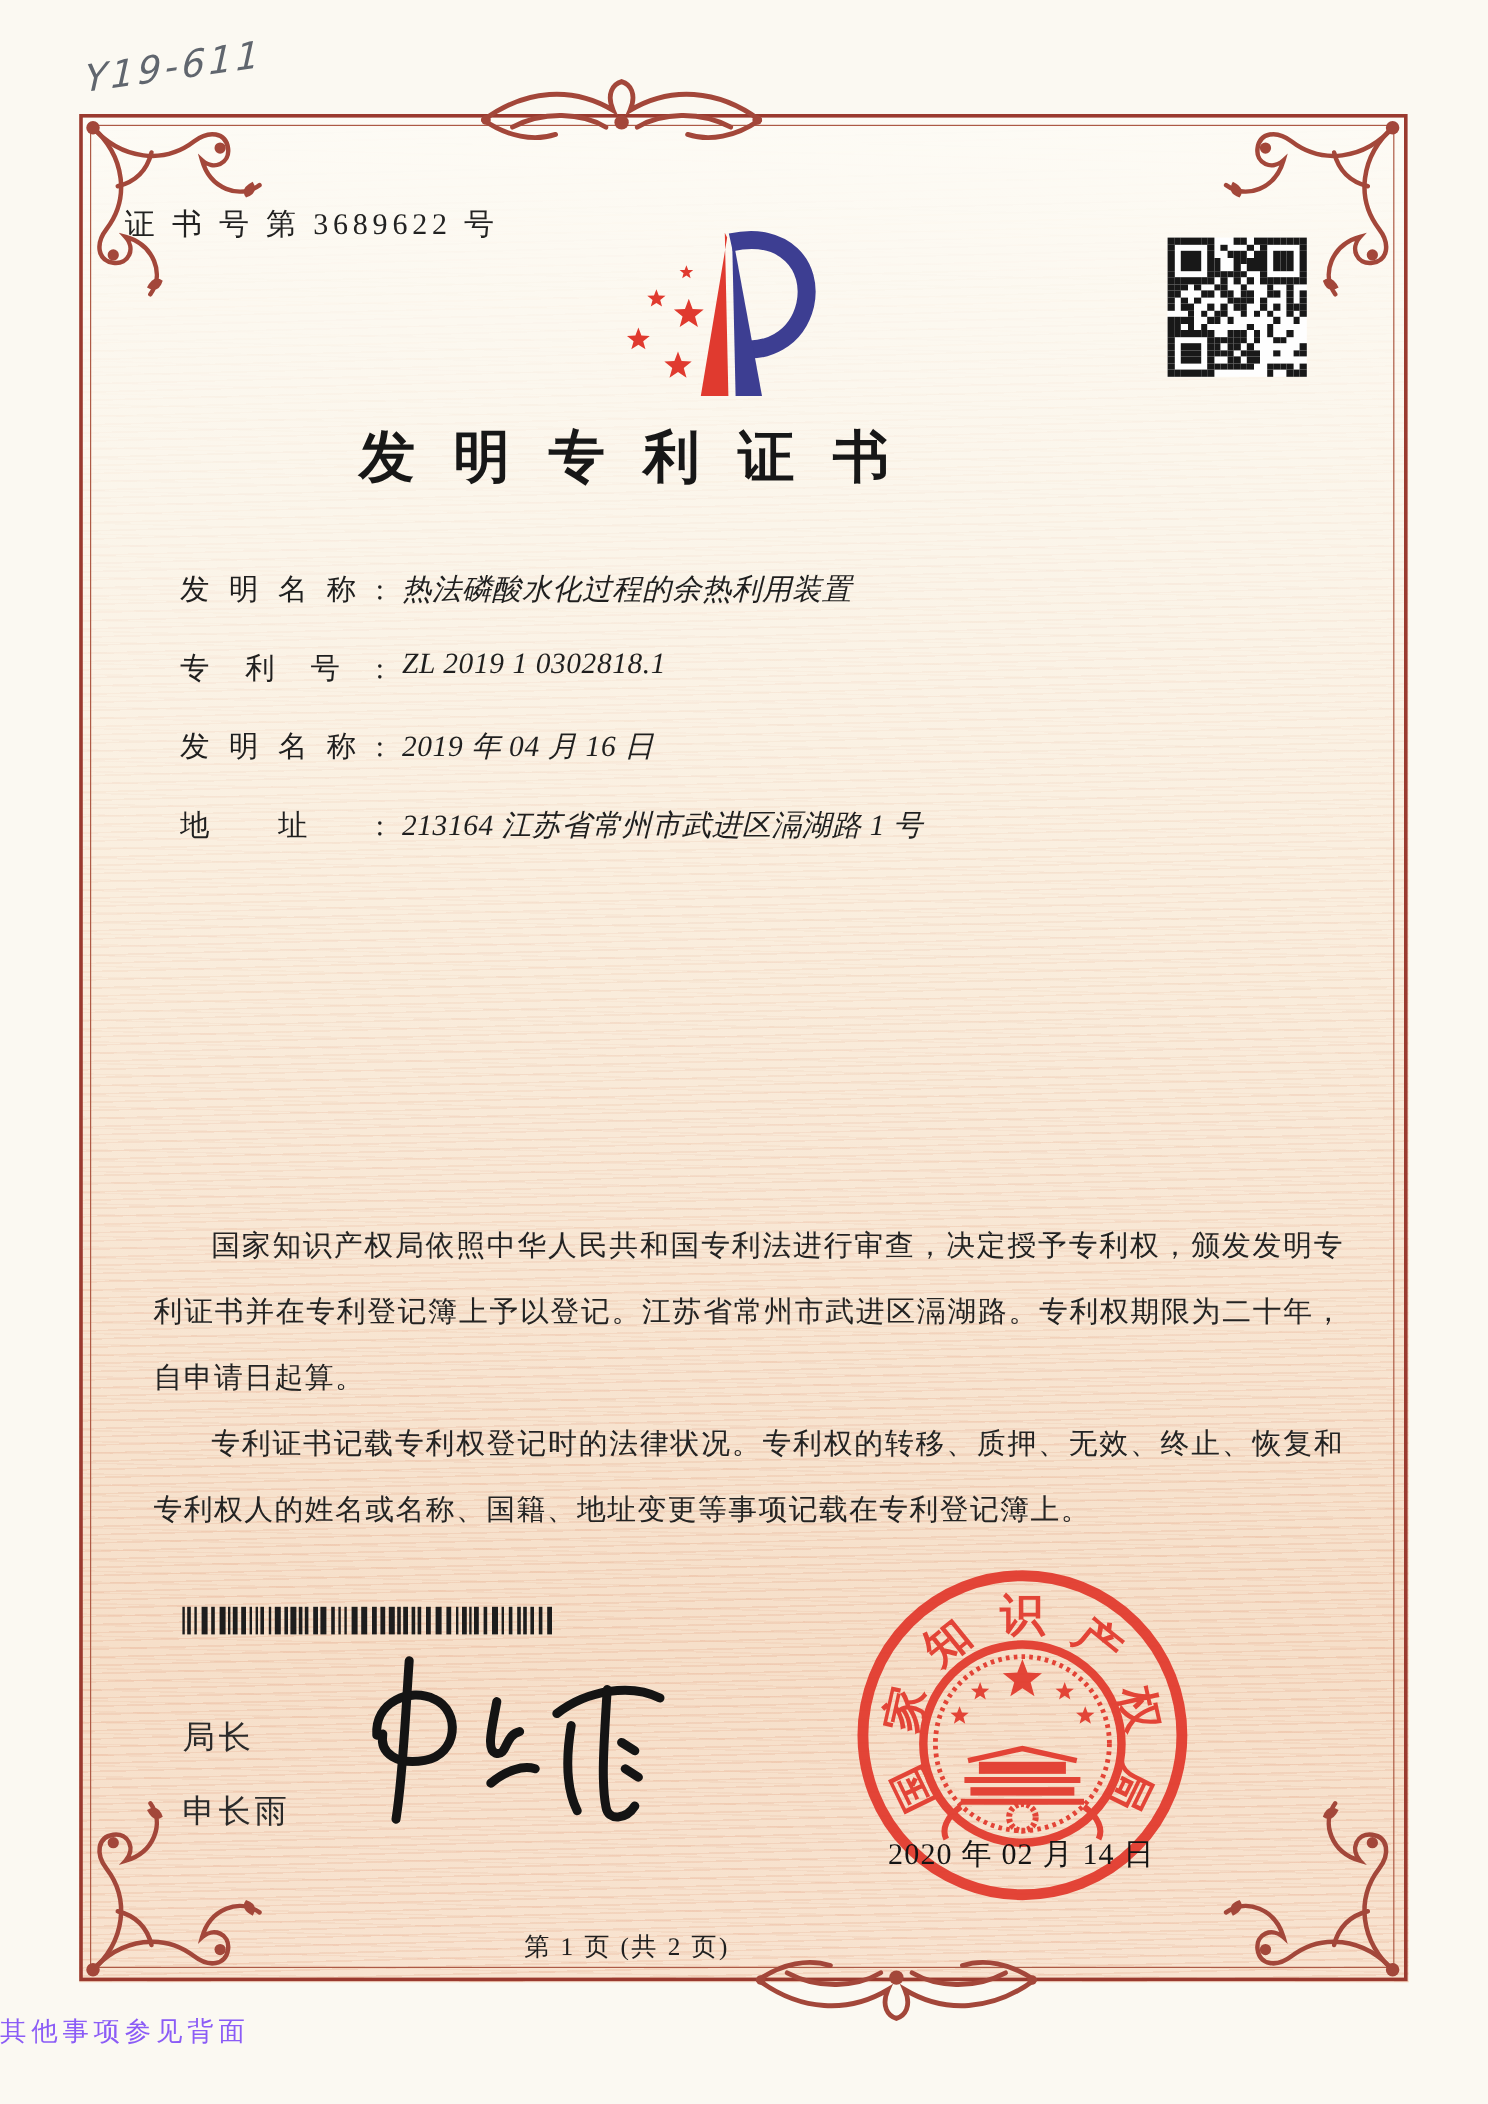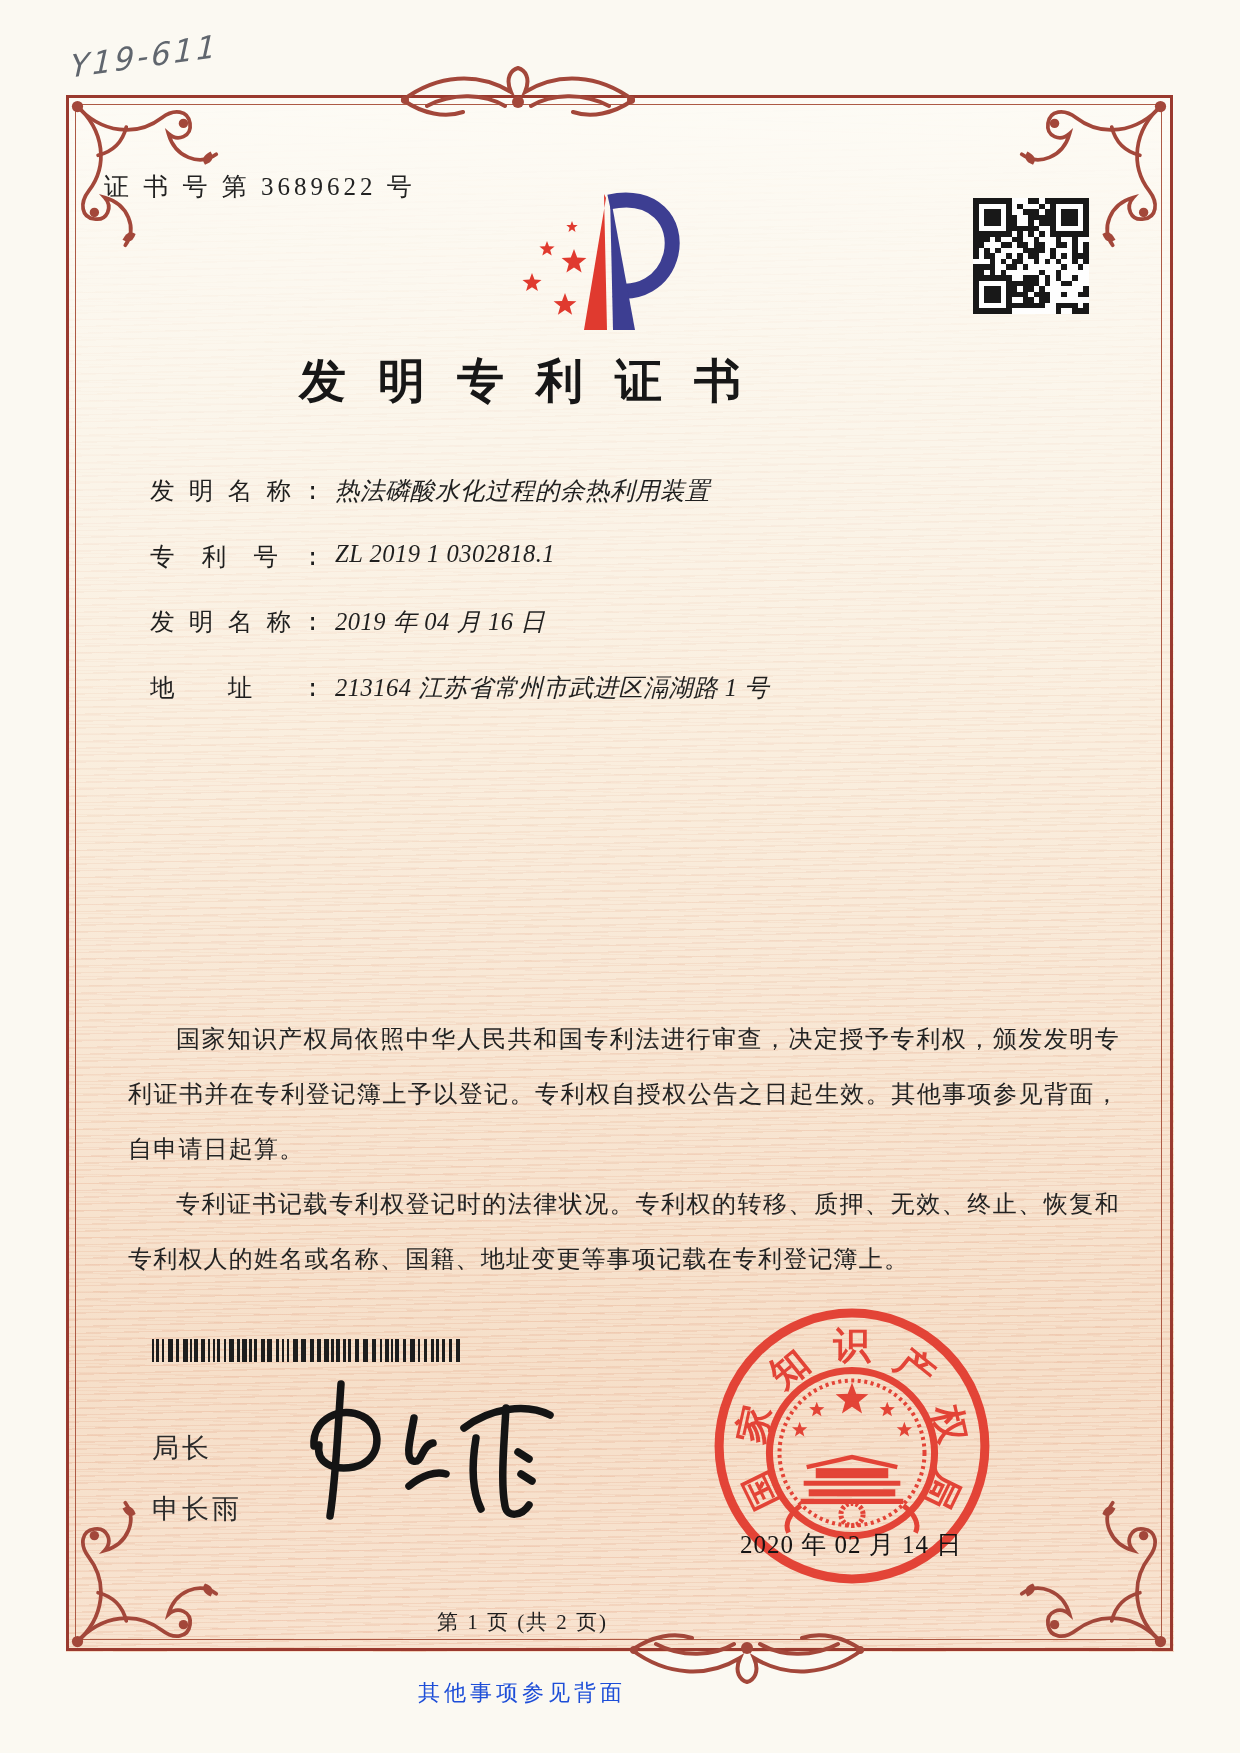--- a/index.html
+++ b/index.html
@@ -39,21 +39,21 @@
   #qr{left:973px;top:198px;width:116px;height:116px;display:grid;
       grid-template-columns:repeat(21,1fr);grid-template-rows:repeat(21,1fr);z-index:3;background:#fefefe;}
   #qr .qm{background:#181818;}
 
   #doc-title{left:220px;top:350px;width:600px;text-align:center;font-size:47px;font-weight:bold;
     letter-spacing:32px;text-indent:32px;color:#171717;z-index:3;}
 
   #fields{left:150px;top:474px;width:940px;z-index:3;font-size:24.5px;}
   .field-row{height:24px;margin-bottom:41.5px;white-space:nowrap;}
   .f-label{display:inline-block;width:170px;text-align:justify;text-align-last:justify;
-    -moz-text-align-last:justify;vertical-align:top;font-family:Liberation Mono, monospace;}
+    -moz-text-align-last:justify;vertical-align:top;}
   .f-value{margin-left:15px;letter-spacing:.5px;font-style:italic;}
   .grant-v1{display:inline-block;width:268px;margin-left:15px;letter-spacing:.5px;}
   .f-label2{margin-left:10px;letter-spacing:1px;}
 
   #body-text{left:128px;top:1012px;width:992px;font-size:24px;line-height:55px;
     letter-spacing:1.2px;color:#232323;z-index:3;text-align:justify;}
   #body-text p{margin:0;text-indent:2em;}
 
   #barcode{left:152px;top:1339px;width:312px;height:23px;display:flex;align-items:stretch;z-index:3;}
   #barcode .bar{height:100%;}
@@ -62,21 +62,21 @@
   #bureau{left:152px;top:1430px;z-index:3;font-family:"Liberation Sans","DejaVu Sans",sans-serif;
     font-weight:500;color:#2b2b2b;font-size:27px;letter-spacing:3px;}
   #bureau .line2{margin-top:25px;}
 
   #signature{left:292px;top:1366px;z-index:4;}
 
   #seal{left:706px;top:1300px;z-index:3;opacity:.94;}
   #seal-date{left:740px;top:1528px;width:240px;font-size:25px;letter-spacing:1px;color:#141414;z-index:4;white-space:nowrap;}
 
   #page-num{left:0;top:1608px;width:1045px;text-align:center;font-size:21px;letter-spacing:2px;z-index:3;}
-  #back-note{left:0;top:1678px;width:1020px;text-align:center;font-size:22px;letter-spacing:4px;color:#1d4ed8;z-index:3;margin-left:12px;}
+  #back-note{left:0;top:1678px;width:1020px;font-size:22px;letter-spacing:4px;color:#8b5cf6;z-index:3;}
 </style>
 </head>
 <body>
 
 <div class="abs" id="paper-inner"></div>
 <div class="abs" id="paper-waves"></div>
 <div class="abs" id="frame-outer"></div>
 <div class="abs" id="frame-inner"></div>
 
 <svg width="0" height="0" style="position:absolute">
@@ -601,21 +601,21 @@
   </div>
   <div class="field-row">
     <span class="f-label">发明名称:</span><span class="f-value">2019 年 04 月 16 日</span>
   </div>
   <div class="field-row">
     <span class="f-label">地址:</span><span class="f-value">213164 江苏省常州市武进区滆湖路 1 号</span>
   </div>
 </div>
 
 <div class="abs" id="body-text">
-  <p>国家知识产权局依照中华人民共和国专利法进行审查，决定授予专利权，颁发发明专利证书并在专利登记簿上予以登记。专利权自授权公告之日起生效。其他事项参见背面，自申请日起算。</p>
+  <p>国家知识产权局依照中华人民共和国专利法进行审查，决定授予专利权，颁发发明专利证书并在专利登记簿上予以登记。江苏省常州市武进区滆湖路。专利权期限为二十年，自申请日起算。</p>
   <p>专利证书记载专利权登记时的法律状况。专利权的转移、质押、无效、终止、恢复和专利权人的姓名或名称、国籍、地址变更等事项记载在专利登记簿上。</p>
 </div>
 
 <div class="abs" id="barcode">
     <div class="bar b" style="width: 2px;"></div>
     <div class="bar" style="width: 2px;"></div>
     <div class="bar b" style="width: 3px;"></div>
     <div class="bar" style="width: 3px;"></div>
     <div class="bar b" style="width: 2px;"></div>
     <div class="bar" style="width: 4px;"></div>

